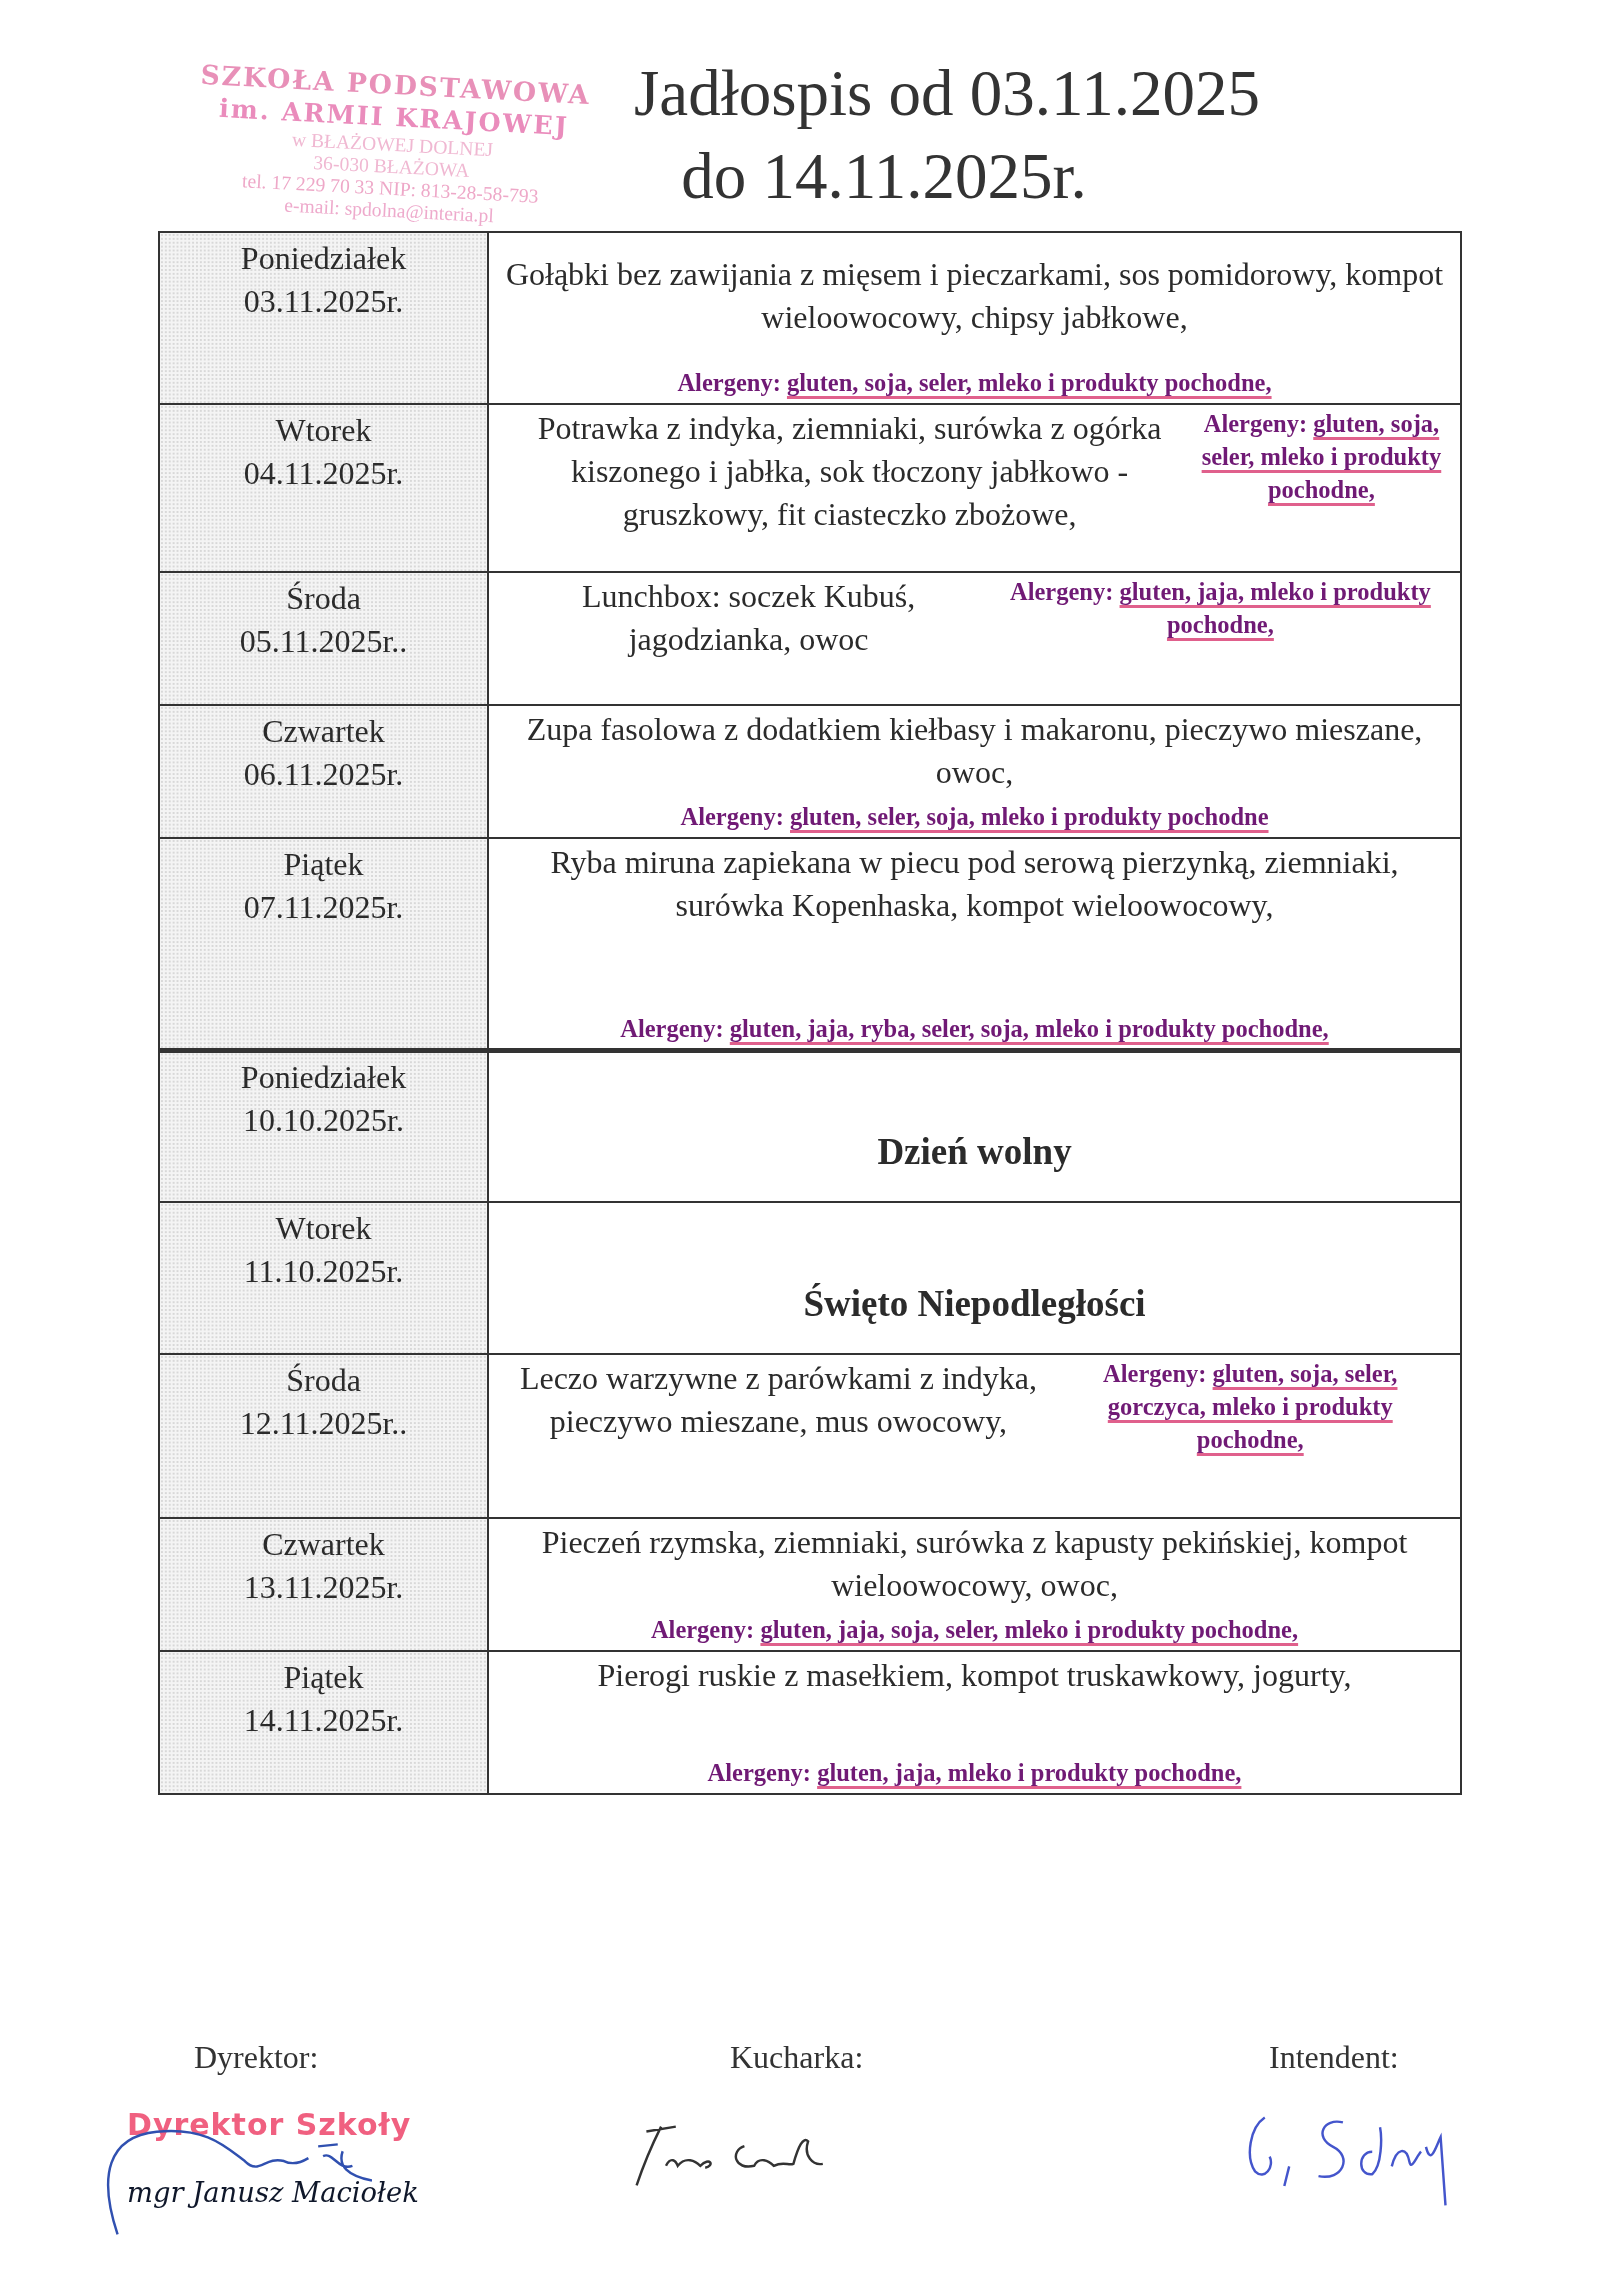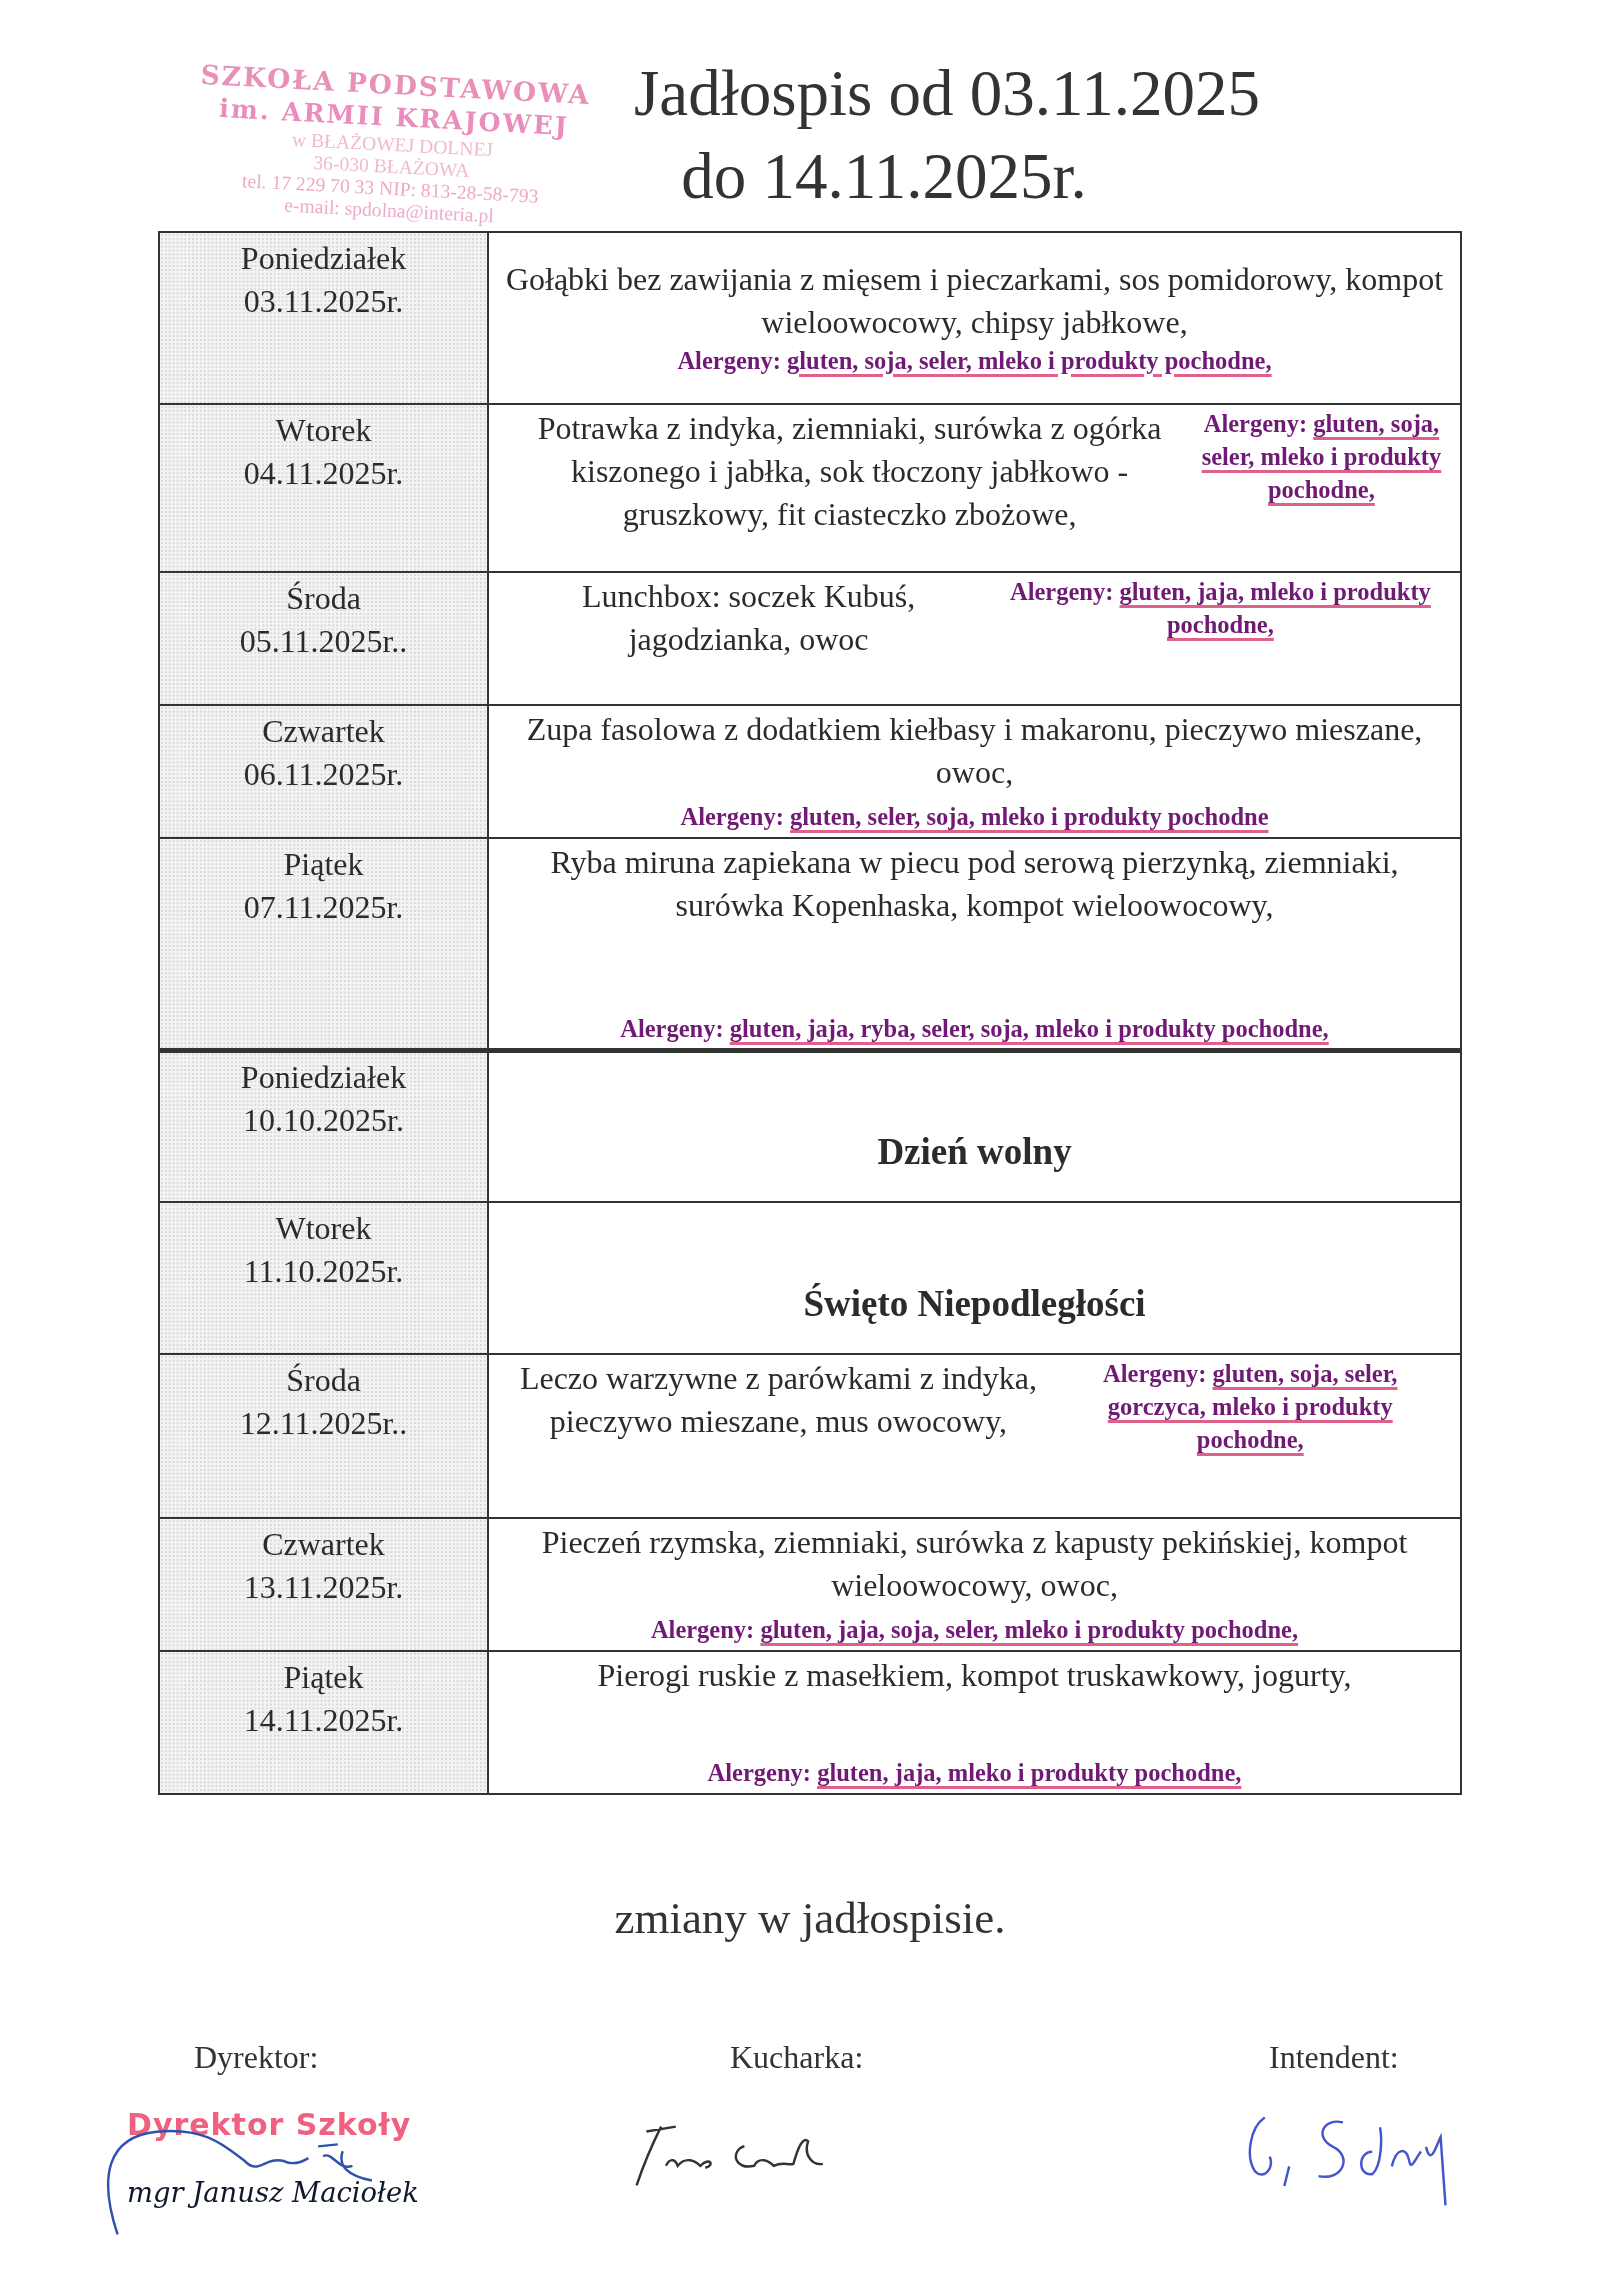--- a/index.html
+++ b/index.html
@@ -50,21 +50,21 @@
 <div class="title title2">do 14.11.2025r.</div>
 
 <table class="menu">
   <tbody id="menu-body">
       <tr style="height: 172px;">
         <td class="day">
           <div>Poniedziałek</div>
           <div>03.11.2025r.</div>
         </td>
         <td class="meal">
-          <div style="display: flex; flex-direction: column; justify-content: center; min-height: 164px;">
+          <div style="display: flex; flex-direction: column; justify-content: flex-end; min-height: 164px; gap: 27px;">
             <span class="dish">Gołąbki bez zawijania z mięsem i pieczarkami, sos pomidorowy, kompot wieloowocowy, chipsy jabłkowe,</span>
             <span class="allergens"><span class="lbl">Alergeny:</span> <span class="lst">gluten, soja, seler, mleko i produkty pochodne,</span></span>
           </div>
         </td>
       </tr>
       <tr style="height: 168px;">
         <td class="day">
           <div>Wtorek</div>
           <div>04.11.2025r.</div>
         </td>
@@ -162,21 +162,20 @@
           <div style="display: flex; flex-direction: column; justify-content: space-between; min-height: 135px;">
             <span class="dish">Pierogi ruskie z masełkiem, kompot truskawkowy, jogurty,</span>
             <span class="allergens"><span class="lbl">Alergeny:</span> <span class="lst">gluten, jaja, mleko i produkty pochodne,</span></span>
           </div>
         </td>
       </tr>
     </tbody>
 </table>
 
 <div class="notice">
-  <div>zmiany w jadłospisie.</div>
 </div>
 
 <div class="sig-label" style="left:194px;">Dyrektor:</div>
 <div class="sig-label" style="left:730px;">Kucharka:</div>
 <div class="sig-label" style="left:1269px;">Intendent:</div>
 
 <div class="sig-stamp">
   <div class="a">Dyrektor Szkoły</div>
   <div class="b">mgr Janusz Maciołek</div>
 </div>

